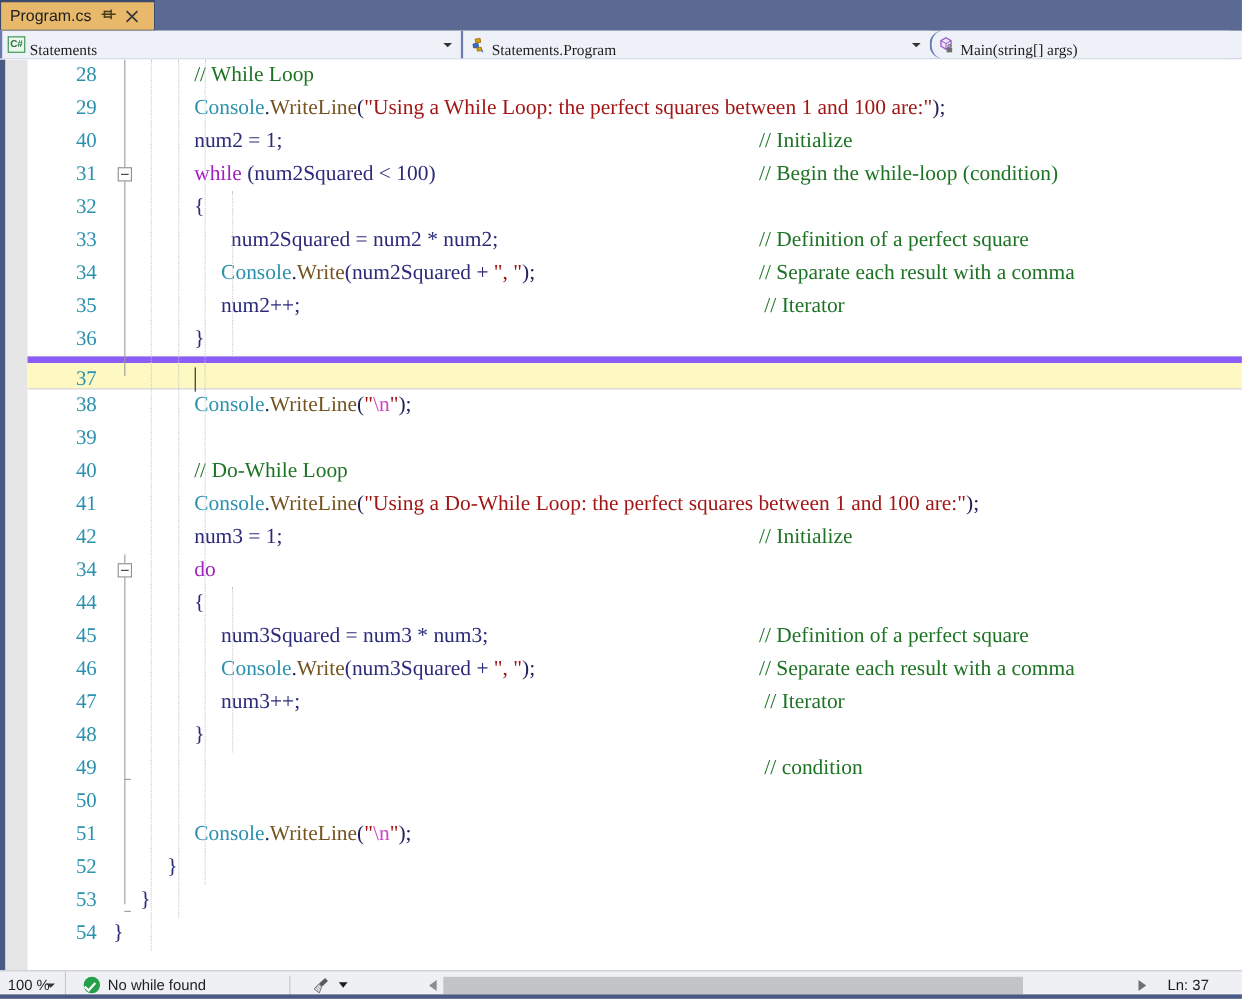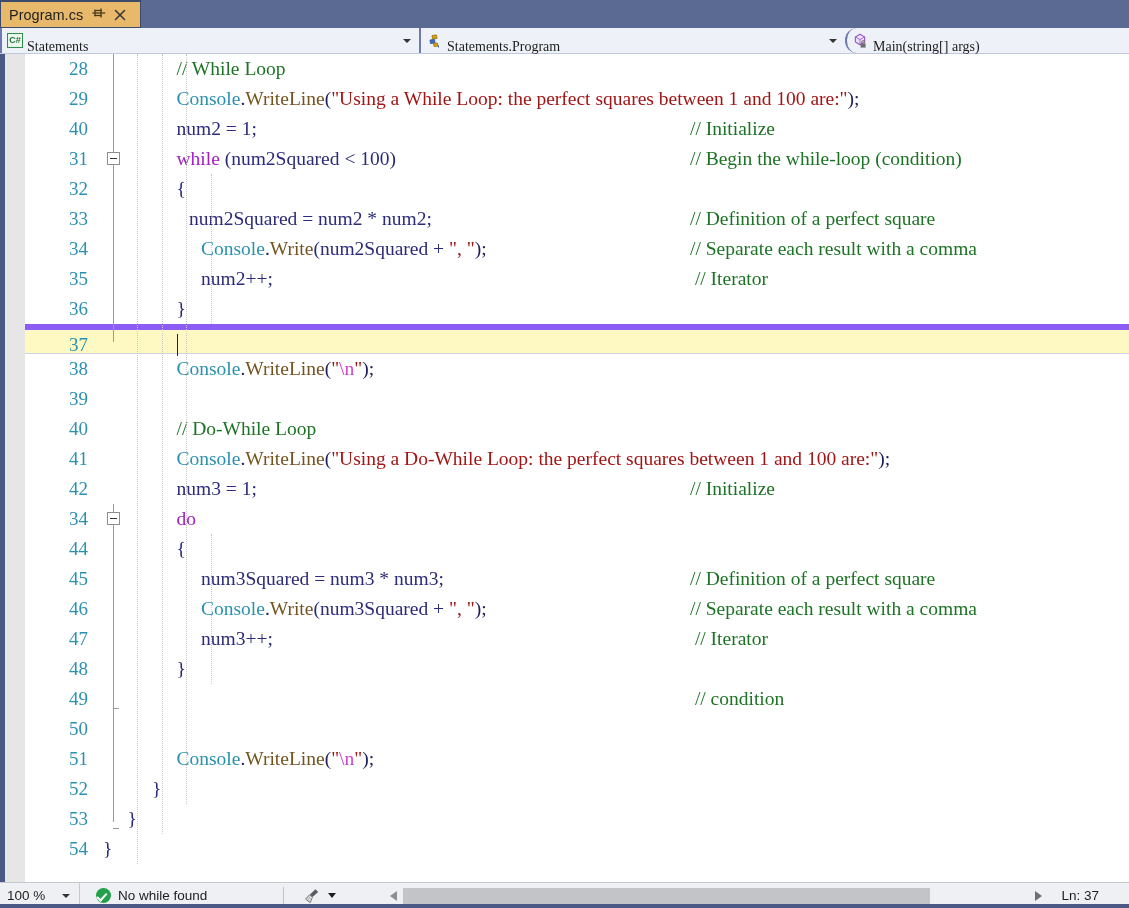--- a/index.html
+++ b/index.html
@@ -240,21 +240,21 @@
     align-items: center;
   }
   .statusbar:after {
     content: "";
     position: absolute;
     left: 0; bottom: 0;
     width: 1129px; height: 4px;
     background: #4a5a85;
   }
   .zoombox {
-    width: 80px; height: 25px;
+    width: 60px; height: 25px;
     border-right: 1px solid #c7c9cf;
     box-sizing: border-box;
     display: flex;
     align-items: center;
     position: relative;
     padding-left: 7px;
   }
   .zoombox-text {
     font-size: 13.5px;
     color: #1d1d1d;
@@ -442,21 +442,21 @@
         <span class="lineno">31</span>
         <span class="code" style="left: 151.5px;"><span class="t-kw">while</span><span class="t-id"> (num2Squared &lt; 100)</span></span>
         <span class="code t-com" style="left: 665px;">// Begin the while-loop (condition)</span>
       </div>
       <div class="line">
         <span class="lineno">32</span>
         <span class="code" style="left: 151.5px;"><span class="t-id">{</span></span>
       </div>
       <div class="line">
         <span class="lineno">33</span>
-        <span class="code" style="left: 164px; text-align: right;"><span class="t-id">num2Squared = num2 * num2;</span></span>
+        <span class="code" style="left: 185px; text-align: right;"><span class="t-id">num2Squared = num2 * num2;</span></span>
         <span class="code t-com" style="left: 665px;">// Definition of a perfect square</span>
       </div>
       <div class="line">
         <span class="lineno">34</span>
         <span class="code" style="left: 176px;"><span class="t-type">Console</span><span class="t-plain">.</span><span class="t-mth">Write</span><span class="t-id">(num2Squared + </span><span class="t-str">", "</span><span class="t-plain">);</span></span>
         <span class="code t-com" style="left: 665px;">// Separate each result with a comma</span>
       </div>
       <div class="line">
         <span class="lineno">35</span>
         <span class="code" style="left: 176px;"><span class="t-id">num2++;</span></span>

